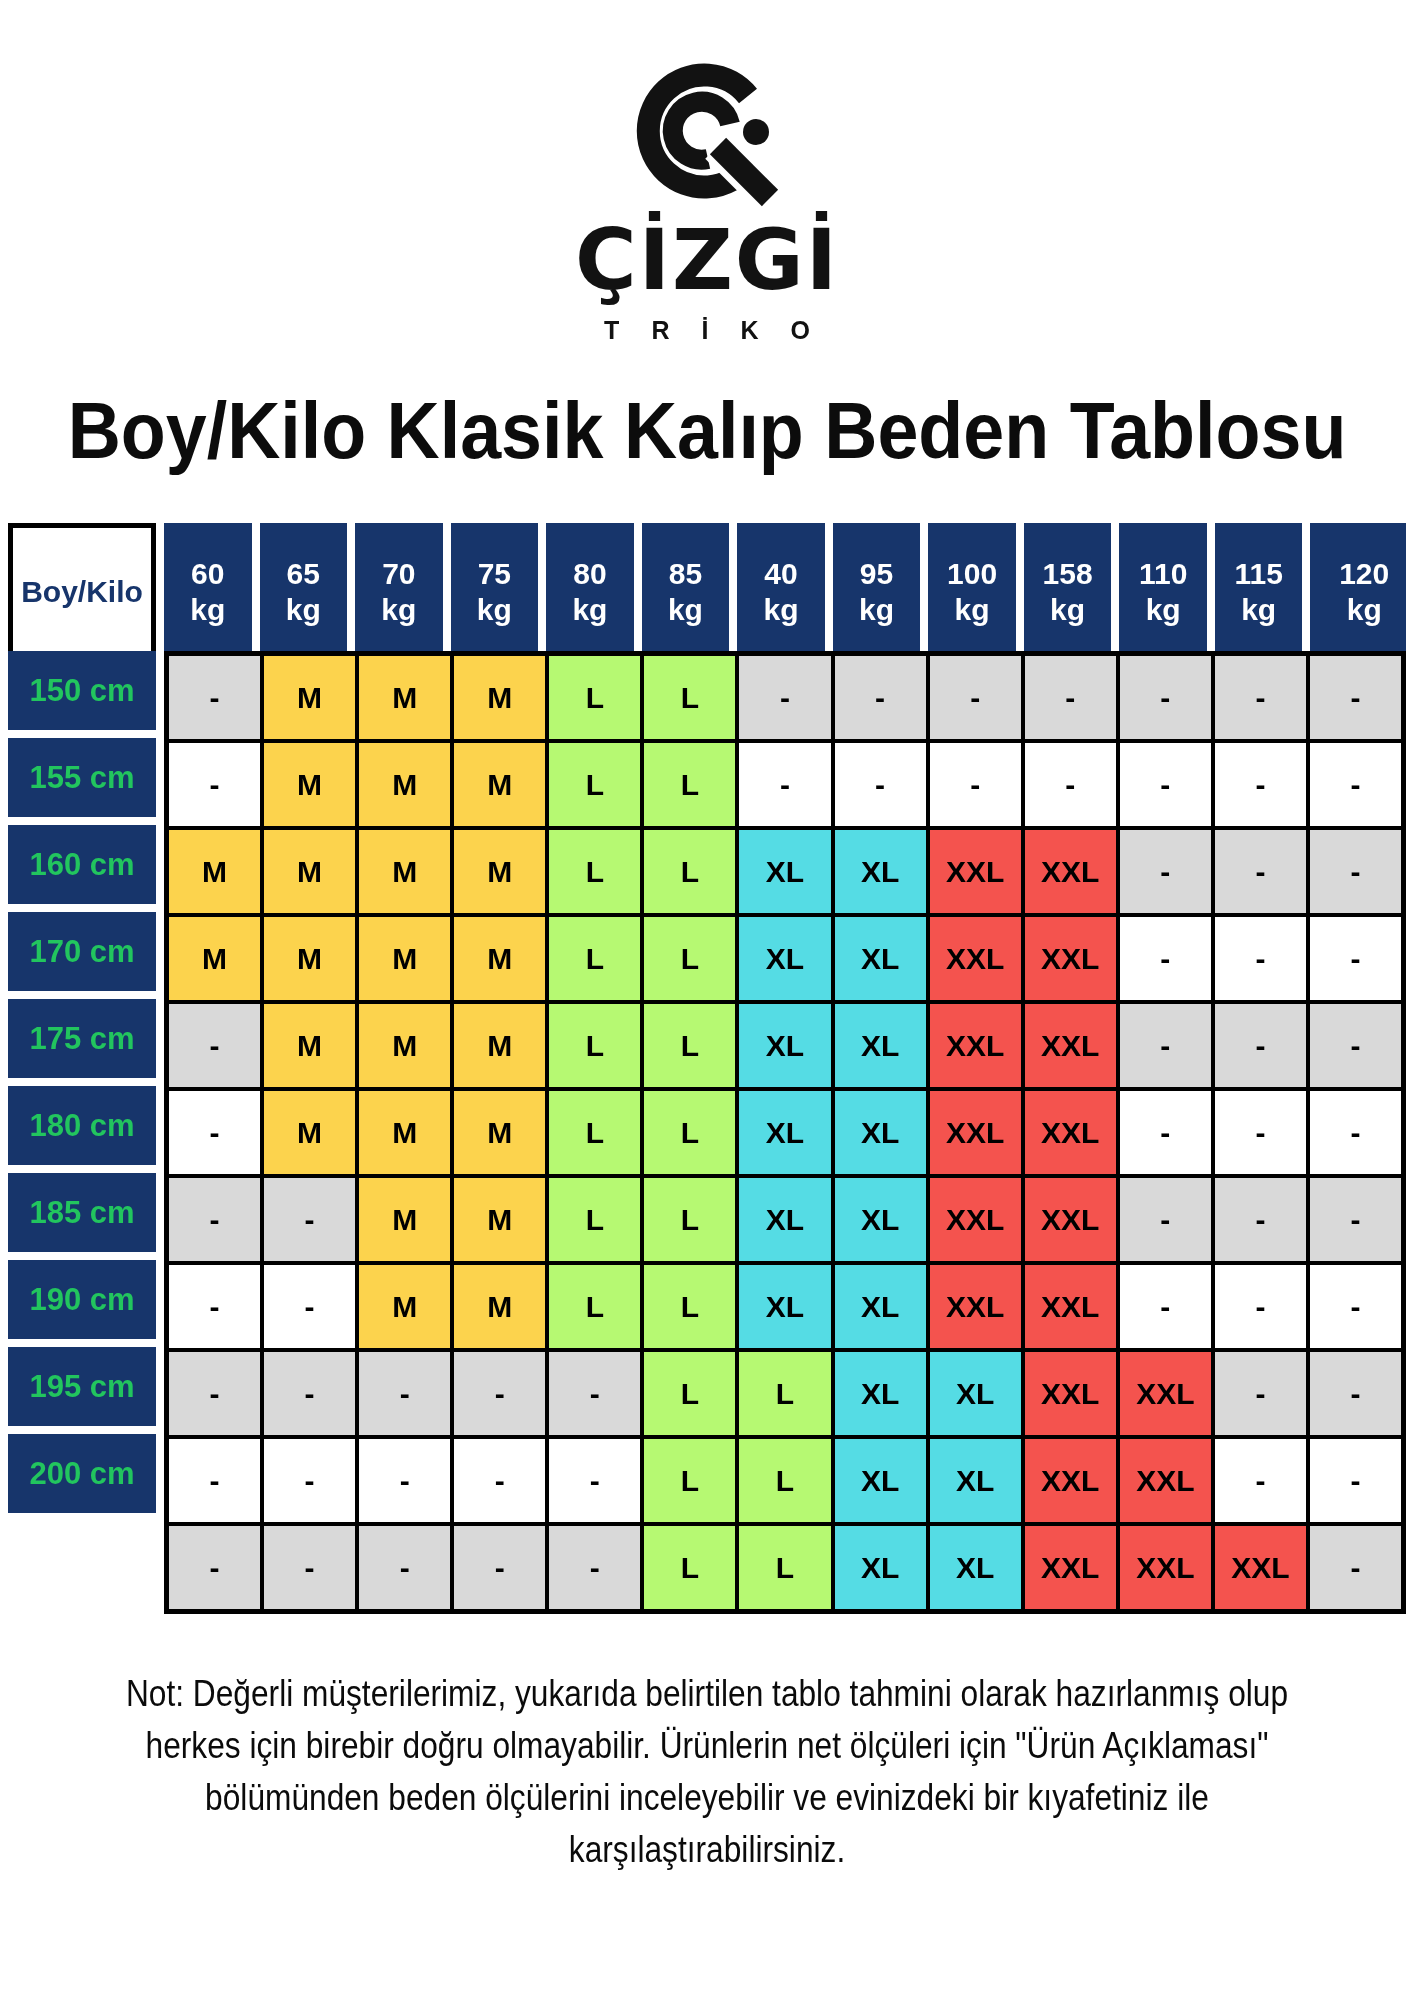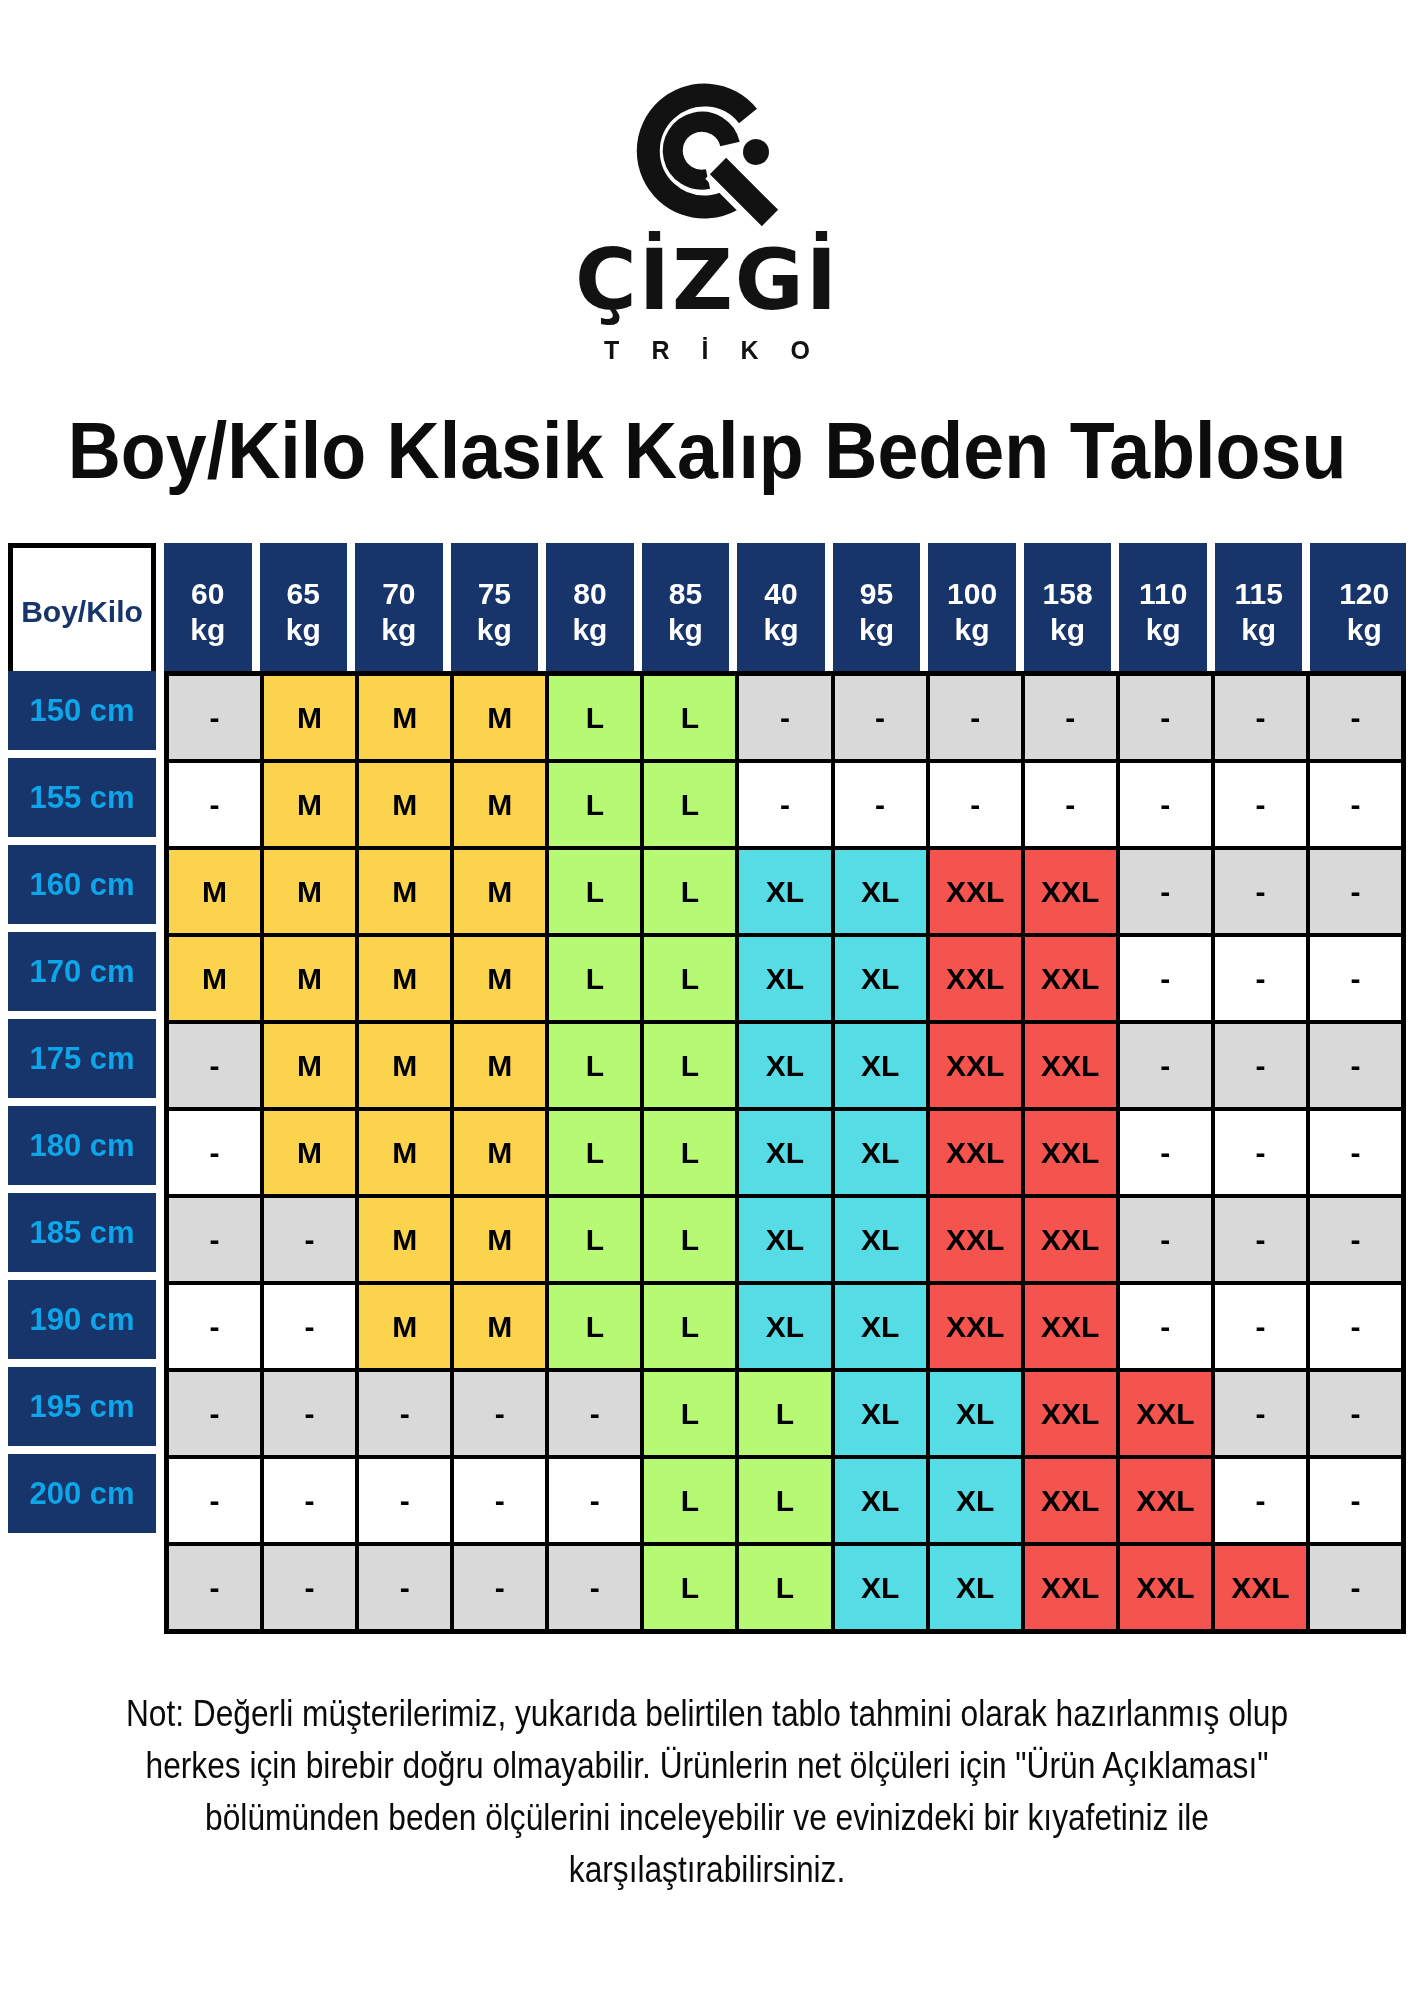--- a/index.html
+++ b/index.html
@@ -6,21 +6,21 @@
   html,body { background:#ffffff; }
   body {
     width:1414px; height:2000px;
     font-family:"Liberation Sans", sans-serif;
     color:#0c0c0c;
     overflow:hidden;
   }
   .page { position:relative; width:1414px; height:2000px; }
 
   
-  .logo-block { padding-top:66px; text-align:center; }
+  .logo-block { padding-top:46px; text-align:center; }
   .logo-mark { display:block; margin:0 auto; }
   .brand-name {
     margin-top:4px;
     font-family:"DejaVu Sans", sans-serif;
     font-weight:bold;
     font-size:84px;
     letter-spacing:2px;
     color:#121212;
     line-height:1.0;
   }
@@ -71,21 +71,21 @@
   .weight-cell:last-child { border-right:0;padding-left:12px; }
 
   .table-body { display:flex; margin-top:8px; }
   .label-col {
     flex:0 0 156px; width:156px;
     display:flex; flex-direction:column; gap:8px;
   }
   .label-cell {
     width:148px; height:79px;
     background:var(--navy);
-    color:#0ea5e9; font-size:31px; font-weight:bold;
+    color:#22c55e; font-size:31px; font-weight:bold;
     display:flex; align-items:center; justify-content:center;
   }
   .data-grid {
     flex:1;
     display:grid;
     grid-template-columns:repeat(13, 1fr);
     grid-auto-rows:87px;
     border:3px solid #000;
     align-self:flex-start;
   }

